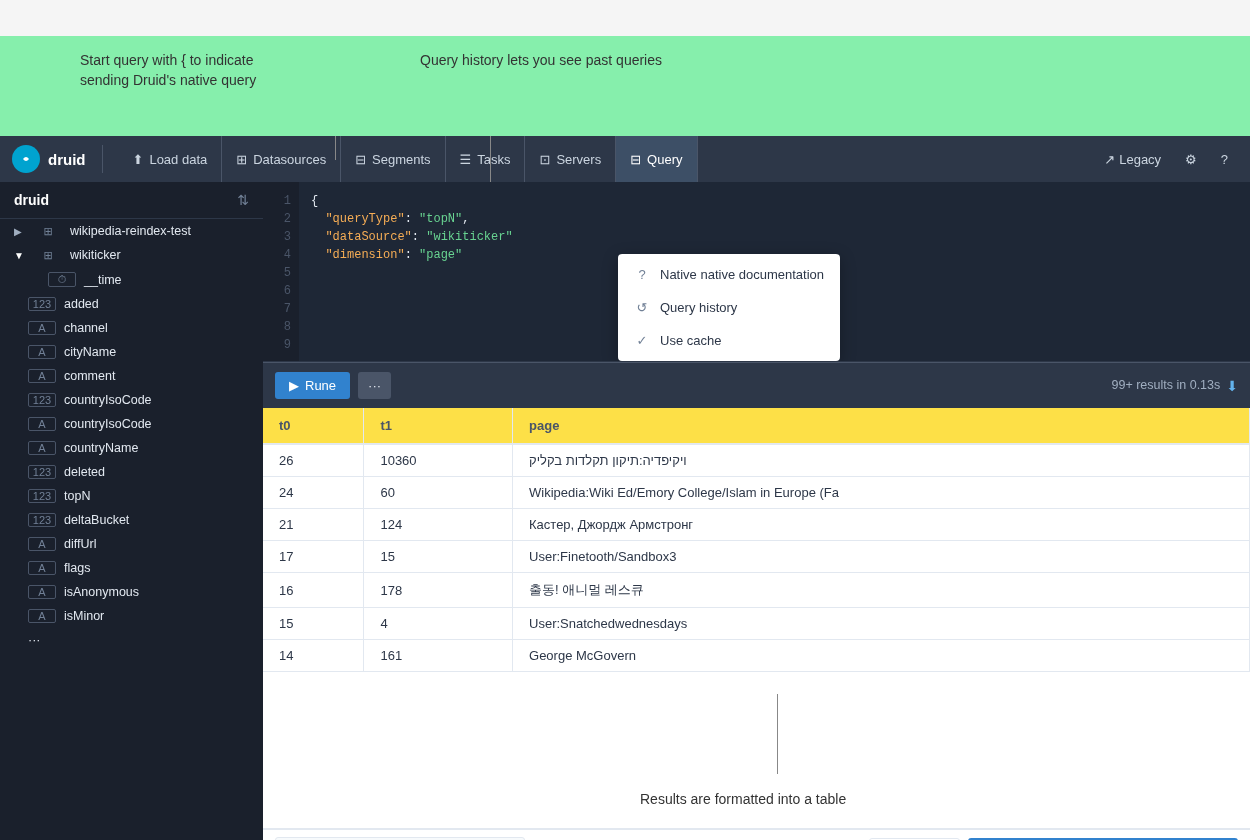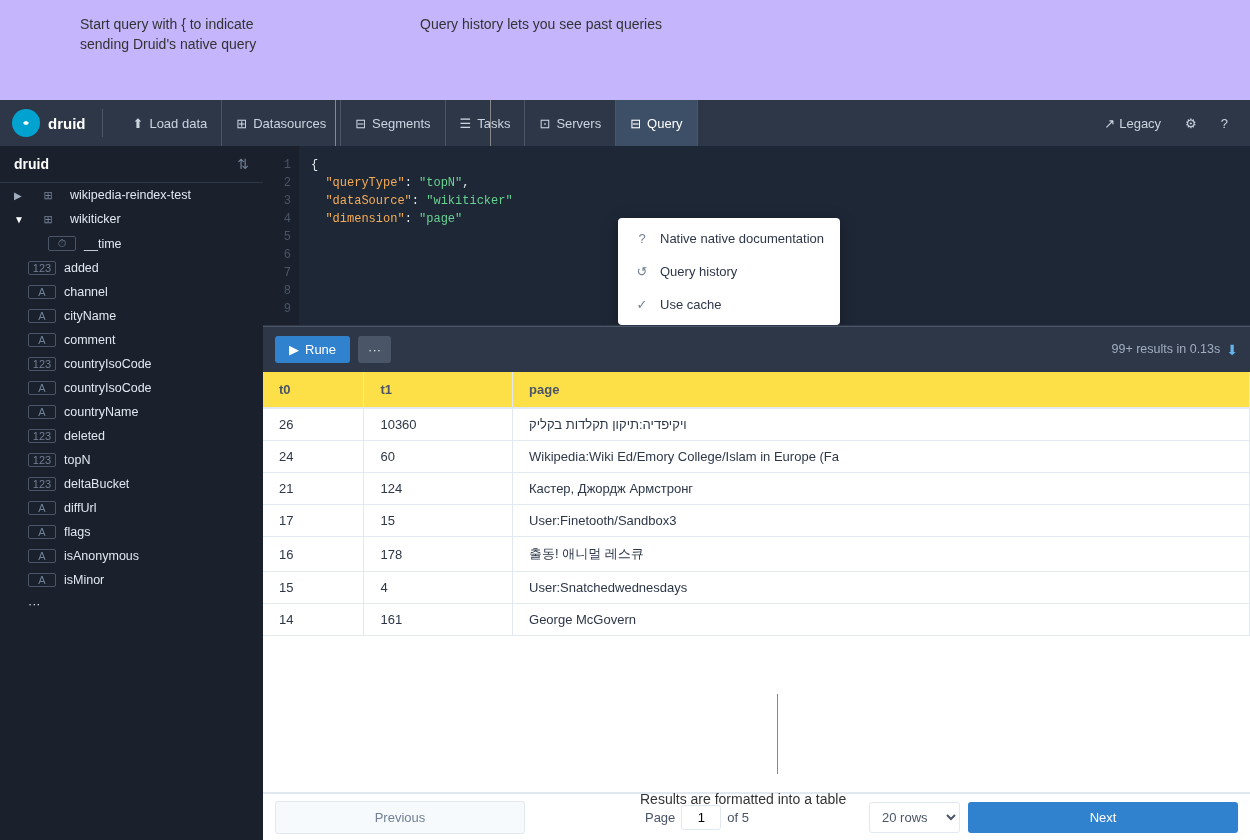--- a/index.html
+++ b/index.html
@@ -1,25 +1,26 @@
 <!DOCTYPE html>
 <html><head>
   <meta charset="utf-8">
   <style>
     * { box-sizing: border-box; margin: 0; padding: 0; }
     body { font-family: -apple-system, BlinkMacSystemFont, 'Segoe UI', sans-serif; background: #f5f5f5; width: 1250px; height: 840px; overflow: hidden; position: relative; }
 
     
     .annotation-area {
       height: 100px;
-      background: #c4b5fd;
+      background: #86efac;
       position: relative;
       display: flex;
       align-items: flex-start;
       padding-top: 20px;
+      margin-top: 36px;
     }
     .annotation-left {
       position: absolute;
       left: 80px;
       top: 15px;
       font-size: 14px;
       color: #333;
       text-align: left;
       line-height: 1.4;
       max-width: 200px;

